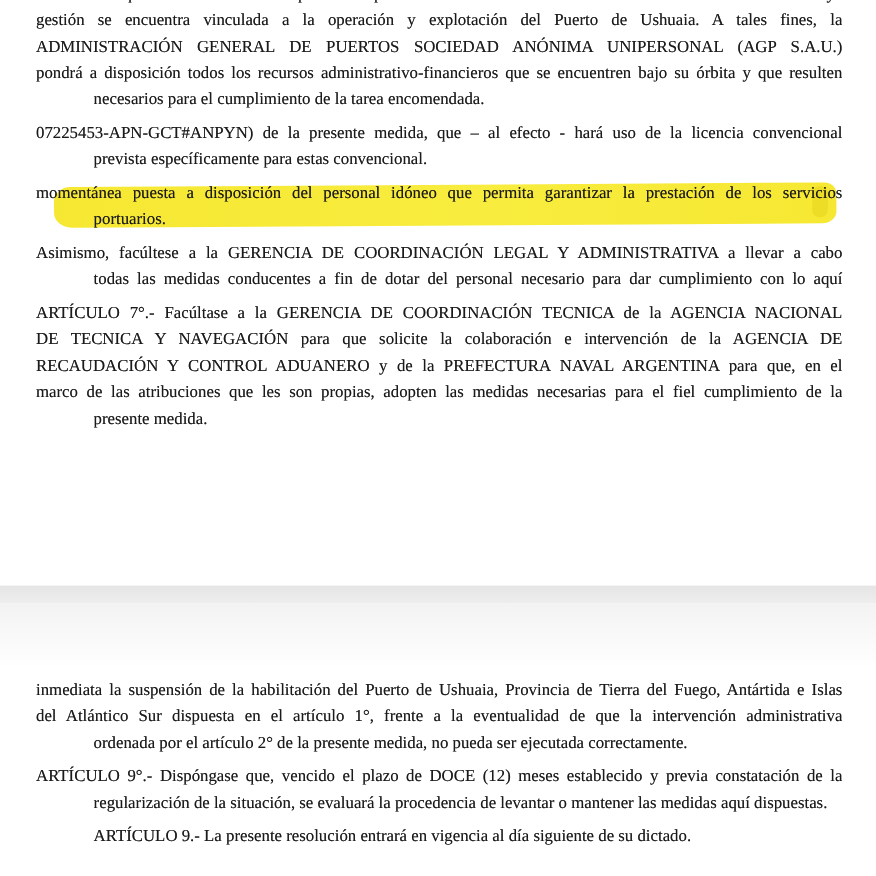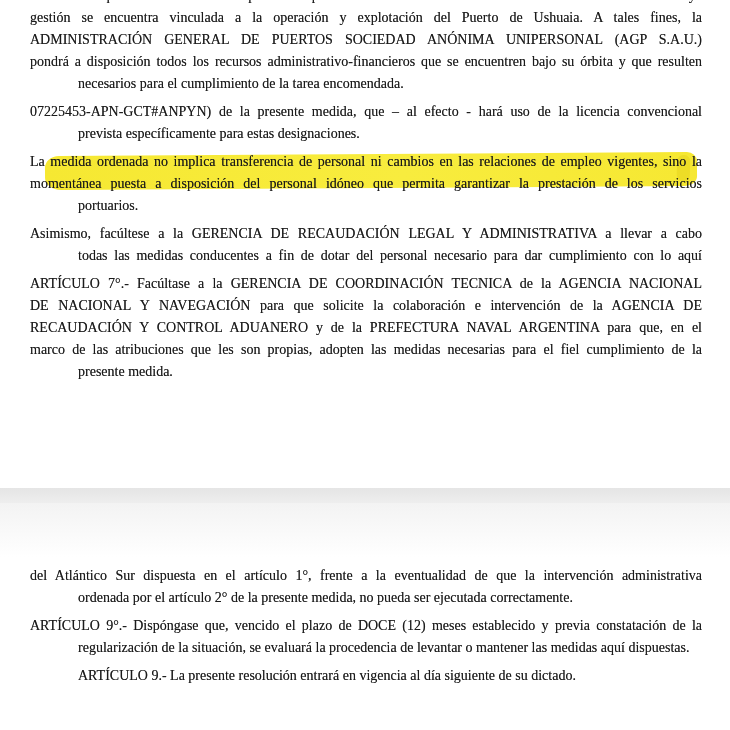--- a/index.html
+++ b/index.html
@@ -86,50 +86,50 @@
     <div class="para">
       <div class="ln">Establécese que dicha colaboración podrá comprender todo lo relativo a la administración de los fondos cuya</div>
       <div class="ln">gestión se encuentra vinculada a la operación y explotación del Puerto de Ushuaia. A tales fines, la</div>
       <div class="ln">ADMINISTRACIÓN GENERAL DE PUERTOS SOCIEDAD ANÓNIMA UNIPERSONAL (AGP S.A.U.)</div>
       <div class="ln">pondrá a disposición todos los recursos administrativo-financieros que se encuentren bajo su órbita y que resulten</div>
       <div class="ln end">necesarios para el cumplimiento de la tarea encomendada.</div>
     </div>
 
     <div class="para">
       <div class="ln">07225453-APN-GCT#ANPYN) de la presente medida, que – al efecto - hará uso de la licencia convencional</div>
-      <div class="ln end">prevista específicamente para estas designaciones.</div>
+      <div class="ln end">prevista específicamente para estas convencional.</div>
     </div>
 
     <div class="para">
-      <div class="ln"><span>La </span><span>medida ordenada no implica transferencia de personal ni cambios en las relaciones de empleo vigentes, sino la</span></div>
       <div class="ln">momentánea puesta a disposición del personal idóneo que permita garantizar la prestación de los servicios</div>
       <div class="ln end">portuarios.</div>
     </div>
 
     <div class="para">
-      <div class="ln">Asimismo, facúltese a la GERENCIA DE RECAUDACIÓN LEGAL Y ADMINISTRATIVA a llevar a cabo</div>
+      <div class="ln">Asimismo, facúltese a la GERENCIA DE COORDINACIÓN LEGAL Y ADMINISTRATIVA a llevar a cabo</div>
       <div class="ln end">todas las medidas conducentes a fin de dotar del personal necesario para dar cumplimiento con lo aquí dispuesto.</div>
     </div>
 
     <div class="para">
       <div class="ln">ARTÍCULO 7°.- Facúltase a la GERENCIA DE COORDINACIÓN TECNICA de la AGENCIA NACIONAL</div>
-      <div class="ln">DE NACIONAL Y NAVEGACIÓN para que solicite la colaboración e intervención de la AGENCIA DE</div>
+      <div class="ln">DE TECNICA Y NAVEGACIÓN para que solicite la colaboración e intervención de la AGENCIA DE</div>
       <div class="ln">RECAUDACIÓN Y CONTROL ADUANERO y de la PREFECTURA NAVAL ARGENTINA para que, en el</div>
       <div class="ln">marco de las atribuciones que les son propias, adopten las medidas necesarias para el fiel cumplimiento de la</div>
       <div class="ln end">presente medida.</div>
     </div>
 
   </div>
 
   <div id="page-separator"></div>
   <div id="page2-shadow"></div>
 
   <div id="p2text" class="doc-text">
 
     <div class="para">
+      <div class="ln">inmediata la suspensión de la habilitación del Puerto de Ushuaia, Provincia de Tierra del Fuego, Antártida e Islas</div>
       <div class="ln">del Atlántico Sur dispuesta en el artículo 1°, frente a la eventualidad de que la intervención administrativa</div>
       <div class="ln end">ordenada por el artículo 2° de la presente medida, no pueda ser ejecutada correctamente.</div>
     </div>
 
     <div class="para">
       <div class="ln">ARTÍCULO 9°.- Dispóngase que, vencido el plazo de DOCE (12) meses establecido y previa constatación de la</div>
       <div class="ln end">regularización de la situación, se evaluará la procedencia de levantar o mantener las medidas aquí dispuestas.</div>
     </div>
 
     <div class="para">

